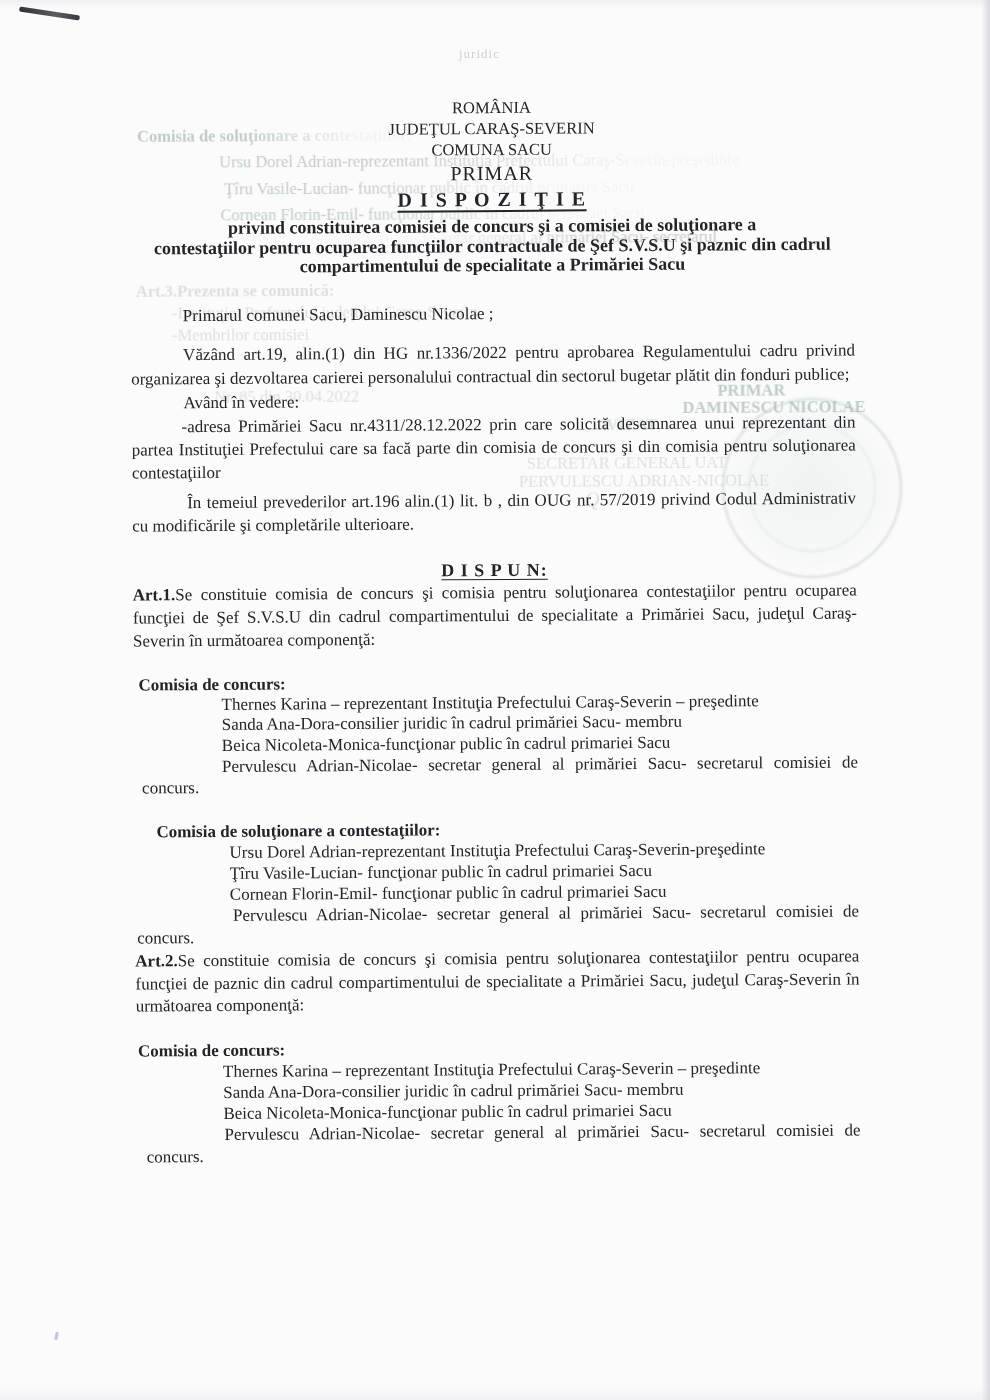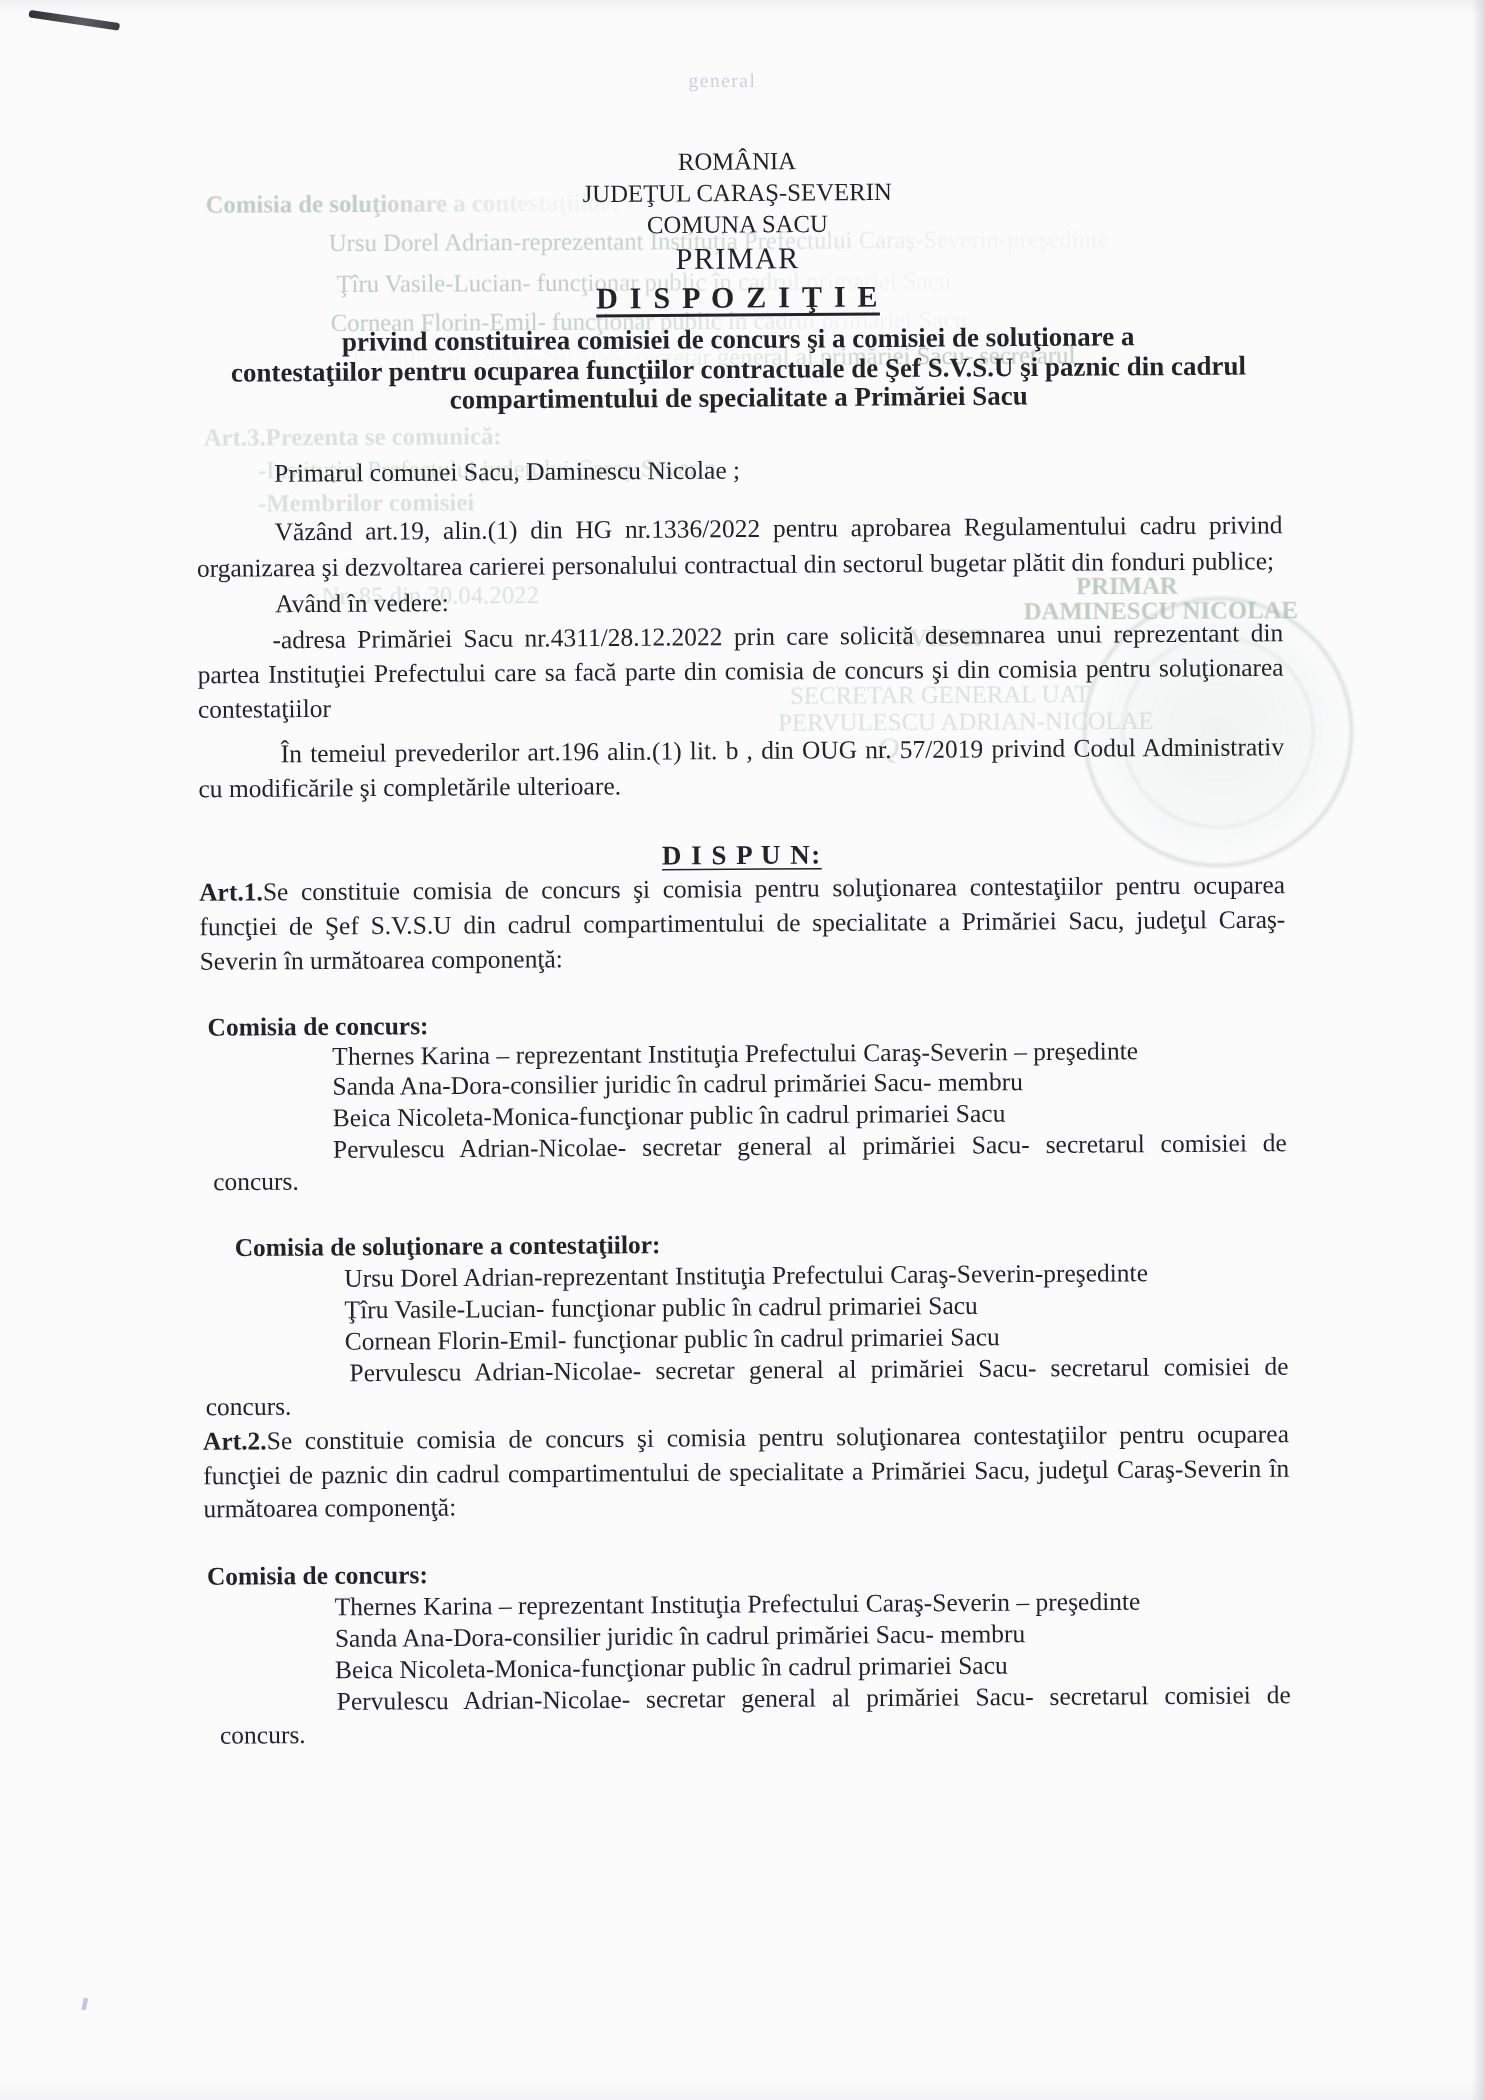--- a/index.html
+++ b/index.html
@@ -81,21 +81,21 @@
 <div class="paper">
 
   <div class="ghost">
     <div class="g-bold g-fade" style="left:140px;top:125px;">Comisia de soluţionare a contestaţiilor:</div>
     <div class="g-fade" style="left:222px;top:151px;">Ursu Dorel Adrian-reprezentant Instituţia Prefectului Caraş-Severin-preşedinte</div>
     <div class="g-fade" style="left:227px;top:178px;">Ţîru Vasile-Lucian- funcţionar public în cadrul primariei Sacu</div>
     <div class="g-fade" style="left:223px;top:204px;">Cornean Florin-Emil- funcţionar public în cadrul primariei Sacu</div>
     <div class="g-fade-l" style="left:237px;top:228px;">Pervulescu Adrian-Nicolae- secretar general al primăriei Sacu- secretarul</div>
     <div class="g-bold g-dim" style="left:138px;top:280px;">Art.3.Prezenta  se comunică:</div>
     <div class="g-dim" style="left:174px;top:302px;">-Instituţiei Prefectului judeţului Caraş-Severin</div>
-    <div class="g-dim" style="left:174px;top:324px;font-weight:bold;">-Membrilor comisiei</div>
+    <div class="g-dim" style="left:174px;top:324px;">-Membrilor comisiei</div>
     <div class="g-dim" style="left:216px;top:386px;">Nr. 85 din 30.04.2022</div>
     <div class="g-bold" style="left:719px;top:382px;">PRIMAR</div>
     <div class="g-bold" style="left:684px;top:399px;">DAMINESCU NICOLAE</div>
     <div class="g-bold g-dim" style="left:598px;top:416px;">AVIZAT</div>
     <div class="g-dim" style="left:528px;top:454px;">SECRETAR GENERAL UAT</div>
     <div class="g-dim" style="left:520px;top:472px;">PERVULESCU ADRIAN-NICOLAE</div>
     <div class="g-sig g-dim" style="left:586px;top:489px;">Q</div>
   </div>
 
   <div class="stamp"></div>
@@ -137,18 +137,18 @@
     <div class="p-art p-art2"><span class="b">Art.2.</span><span>Se constituie comisia de concurs şi comisia pentru soluţionarea contestaţiilor pentru ocuparea funcţiei de paznic din cadrul compartimentului de specialitate a Primăriei Sacu, judeţul Caraş-Severin în următoarea componenţă:</span></div>
 
     <div class="h-com3">Comisia de concurs:</div>
     <div class="member3">Thernes Karina – reprezentant Instituţia Prefectului Caraş-Severin – preşedinte</div>
     <div class="member3">Sanda Ana-Dora-consilier juridic în cadrul primăriei Sacu- membru</div>
     <div class="member3">Beica Nicoleta-Monica-funcţionar public în cadrul primariei Sacu</div>
     <div class="p-sec3">Pervulescu Adrian-Nicolae- secretar general al primăriei Sacu- secretarul comisiei de concurs.</div>
   </div>
 
   <div class="pen-mark"></div>
-  <div class="intern-mark">general</div>
+  <div class="intern-mark">juridic</div>
   <div class="speck"></div>
   <div class="shade-right"></div>
   <div class="shade-top"></div>
   <div class="shade-bottom"></div>
 </div>
 
 </body></html>

